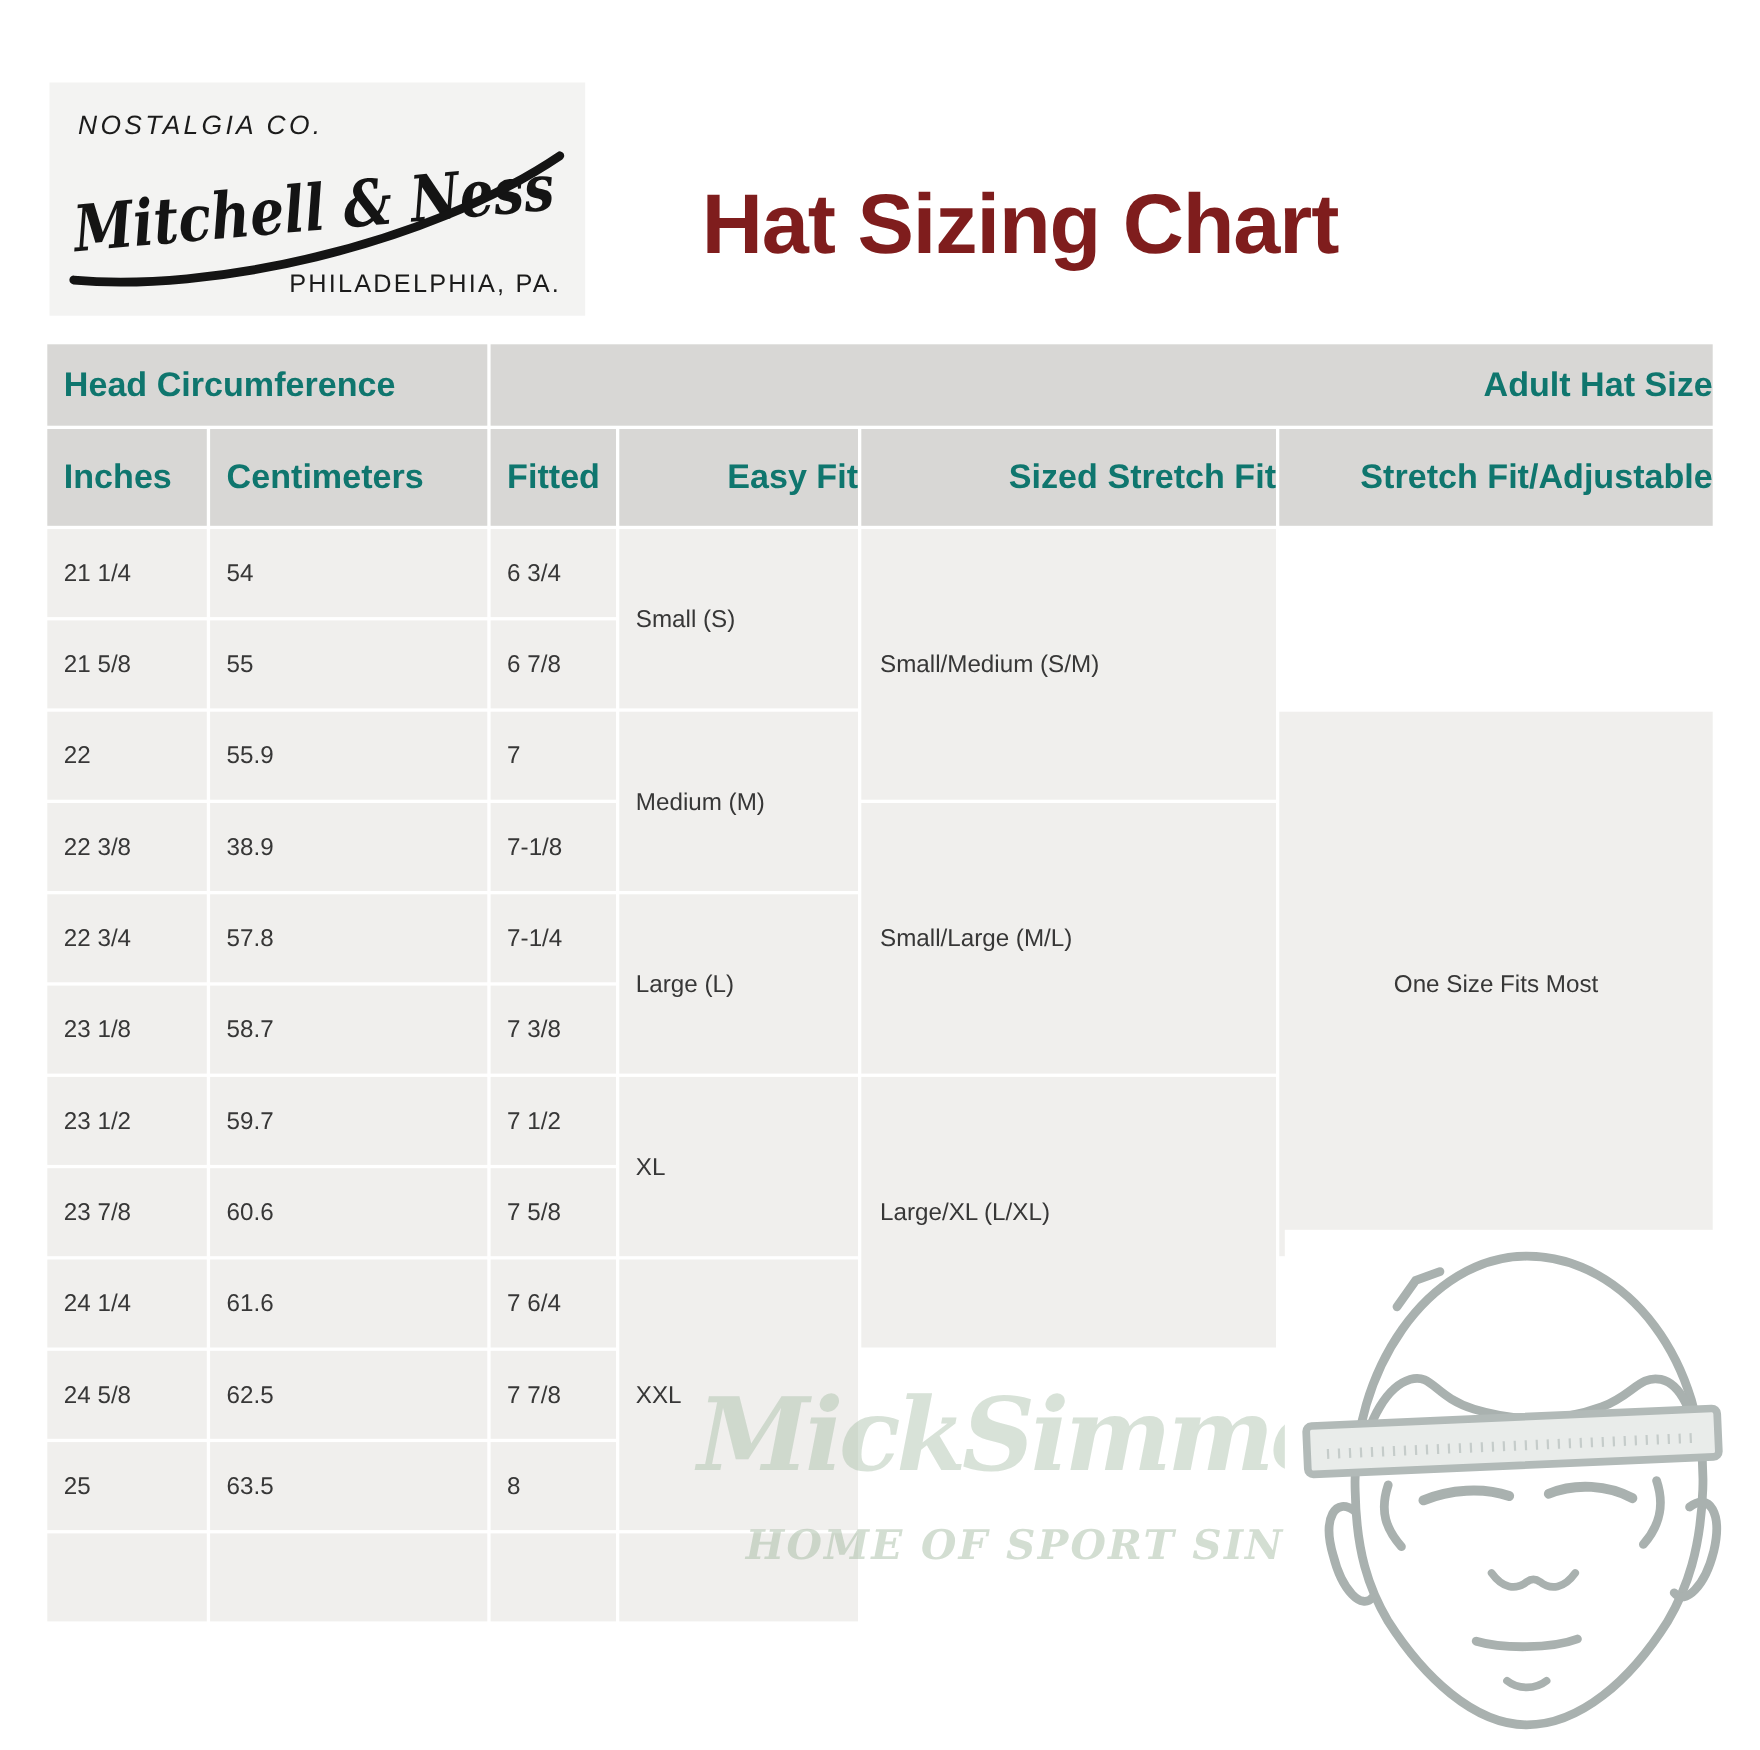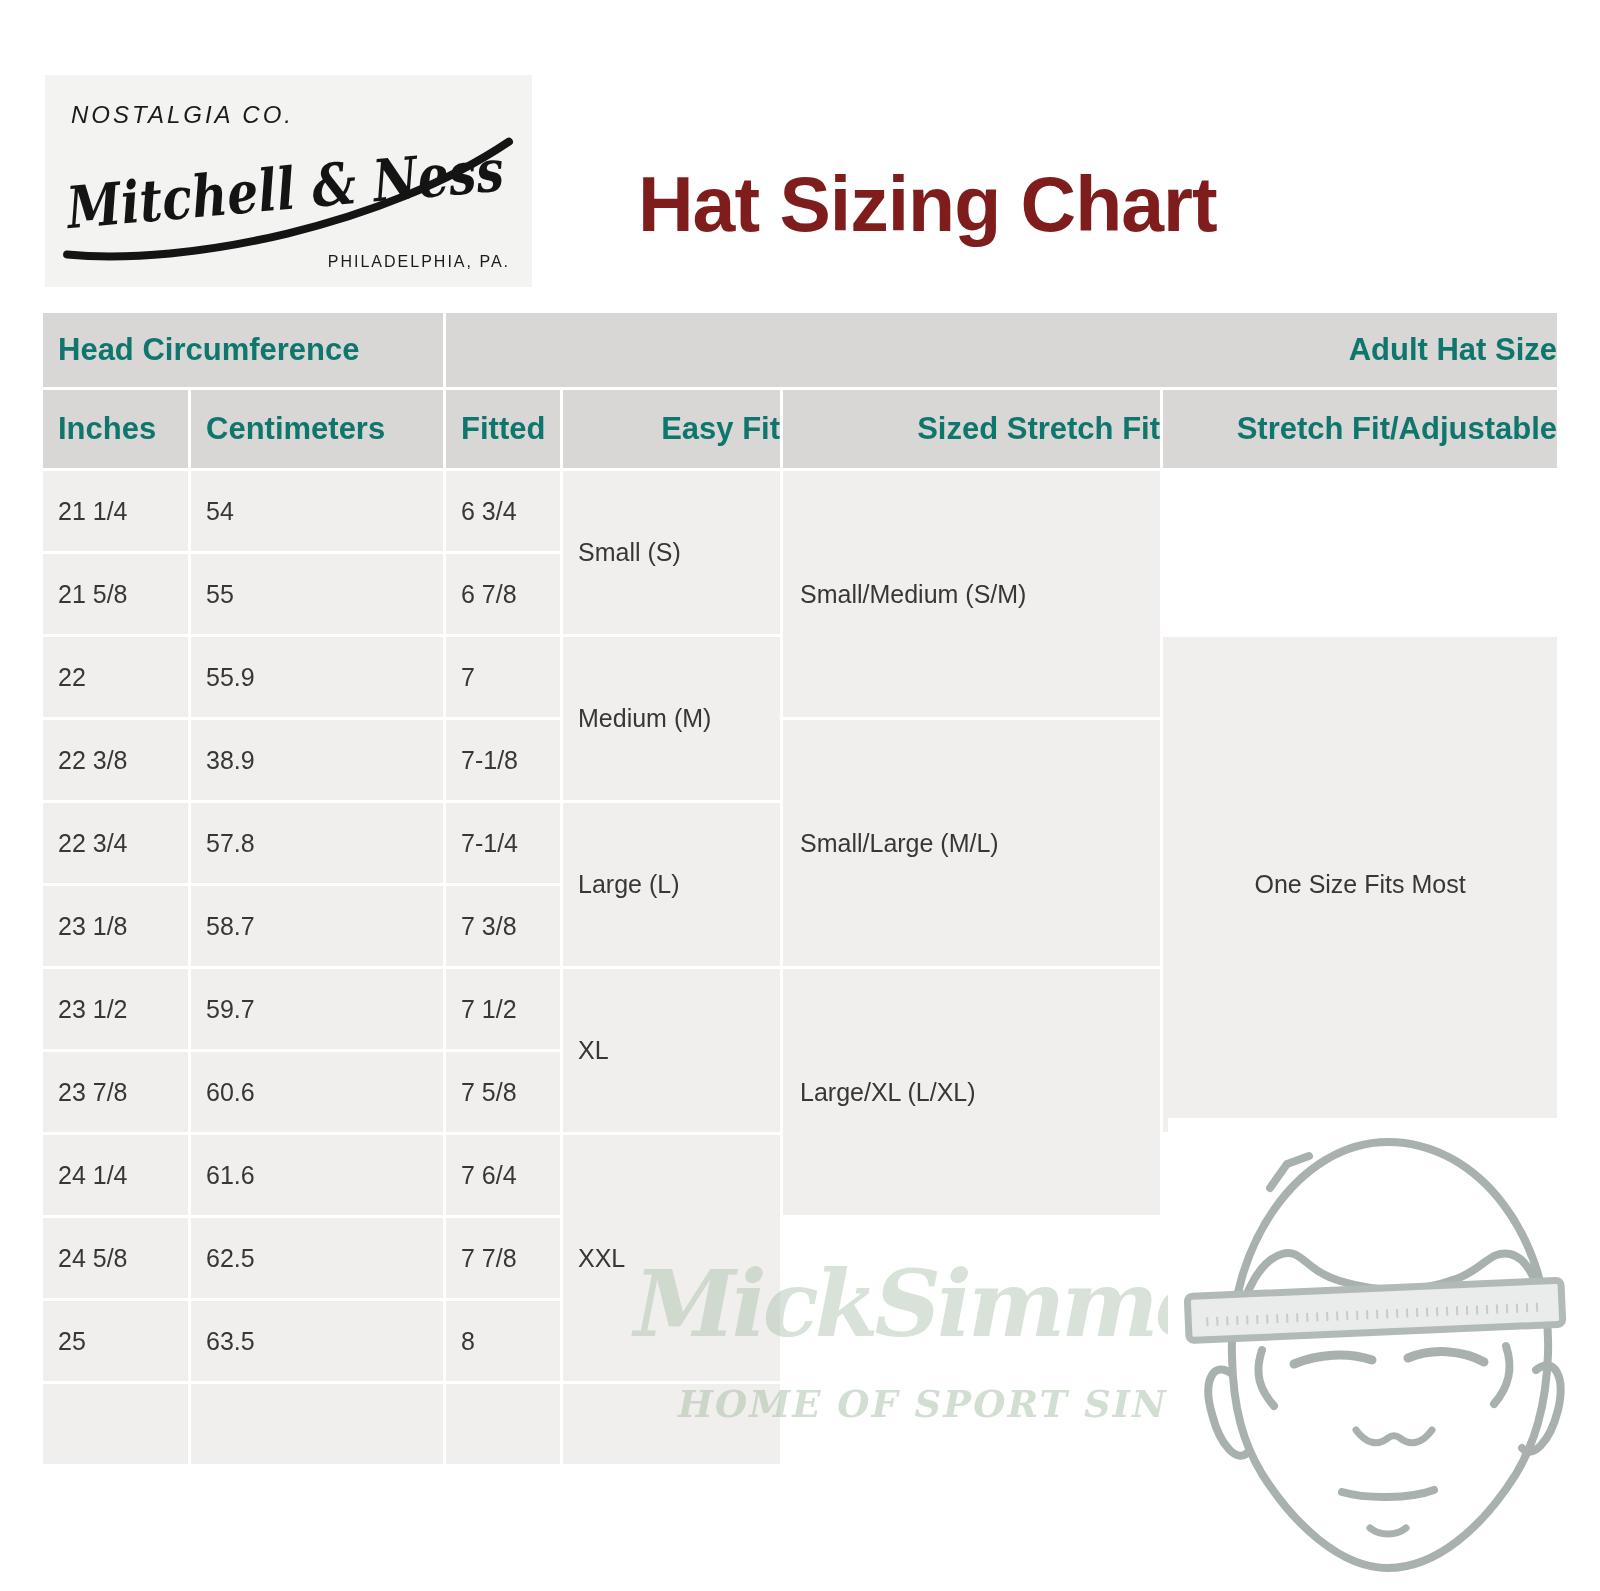--- a/index.html
+++ b/index.html
@@ -13,21 +13,21 @@
     position:absolute;left:45px;top:75px;width:487px;height:212px;
     background:#f3f3f2;
   }
   .logo-top{
     position:absolute;left:26px;top:26px;
     font-size:24px;letter-spacing:3px;color:#1b1b1b;font-style:italic;
   }
   .logo-script-svg{position:absolute;left:8px;top:38px;}
   .logo-bottom{
     position:absolute;right:22px;bottom:16px;
-    font-size:16px;letter-spacing:2px;color:#1b1b1b;
+    font-size:23px;letter-spacing:2px;color:#1b1b1b;
   }
 
   
   .page-title{
     position:absolute;left:638px;top:148px;
     font-size:77px;font-weight:bold;color:#7f1d1d;letter-spacing:-1px;
     white-space:nowrap;
     margin-top:12px;
   }
 
@@ -39,25 +39,25 @@
   }
   .hat-table th,.hat-table td{
     overflow:hidden;white-space:nowrap;
   }
   .hat-table th{
     background:#d8d7d5;color:#0f766e;
     font-size:31px;font-weight:bold;text-align:left;
     padding:0 0 0 15px;
   }
   .hat-table tr.h1 th{height:74px;}
-  .hat-table tr.h2 th{height:78px;}
+  .hat-table tr.h2 th{height:88px;}
   .hat-table th.c{text-align:right;padding:0;}
   .hat-table td{
     background:#f0efed;color:#373737;
-    font-size:25px;padding:0 0 0 15px;height:80px;
+    font-size:22px;padding:0 0 0 15px;height:80px;
     vertical-align:middle;
   }
   .hat-table td.sized{padding-left:17px;margin-top:36px;}
   .hat-table td.osfm{text-align:center;padding:0;}
   .hat-table td.blank{background:transparent;}
 
   
   .watermark{position:absolute;left:0;top:0;pointer-events:none;}
   .wm-script{
     position:absolute;left:634px;top:1250px;

